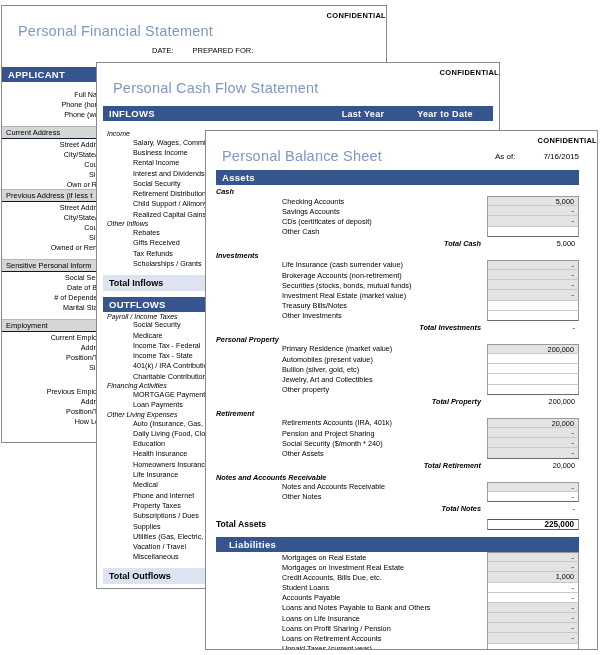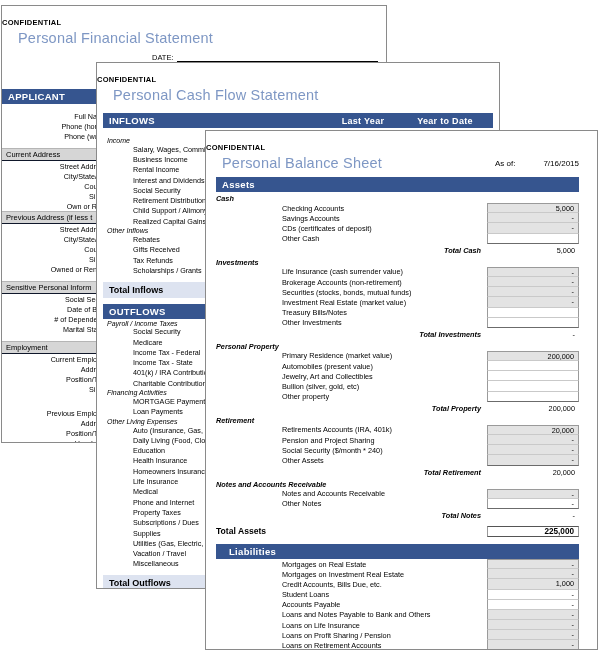--- a/index.html
+++ b/index.html
@@ -16,26 +16,26 @@
     border:1px solid #8a8a8a;
     box-sizing:border-box;
     overflow:hidden;
   }
   
   #pfs{ left:1px;  top:5px;   width:386px; height:438px; z-index:1;}
   #pcf{ left:96px; top:62px;  width:404px; height:527px; z-index:2;}
   #pbs{ left:205px;top:130px; width:393px; height:520px; z-index:3;}
 
   .confidential{
-    text-align:left;
+    text-align:right;
     font-size:7.5px;
     font-weight:bold;
     letter-spacing:.3px;
     color:#000;
-    margin-top:12px;
+    margin-top:5px;
   }
   .doc-title{
     color:#7e97c4;
     font-size:14.5px;
     font-weight:normal;
     padding-left:16px;
     margin-top:3px;
     letter-spacing:.2px;
   }
   .title-row{display:flex;align-items:flex-start;}
@@ -46,21 +46,21 @@
     gap:28px;
     font-size:8px;
     padding-right:18px;
     padding-top:7px;
     color:#000;
   }
   .asof .v{font-weight:normal;}
 
   
   .pfs-head{
-    display:flex;flex-direction:column;gap:5px;
+    display:flex;flex-direction:row;gap:16px;
     padding:6px 8px 0 150px;font-size:7.5px;
   }
   .pfs-head .fld{display:flex;align-items:flex-end;gap:3px;}
   .pfs-head .lab{white-space:nowrap;font-weight:normal;}
   .pfs-head .line{flex:1;border-bottom:1px solid #000;height:9px;}
 
   
   .band{
     background:#36558f;
     color:#ffffff;
@@ -557,25 +557,25 @@
   <div class="bgrp">Personal Property</div>
   <div class="brow grp-start">
       <span class="t">Primary Residence (market value)</span>
       <span class="v shaded">200,000</span>
     </div>
   <div class="brow">
       <span class="t">Automobiles (present value)</span>
       <span class="v"></span>
     </div>
   <div class="brow">
+      <span class="t">Bullion (silver, gold, etc)</span>
+      <span class="v"></span>
+    </div>
+  <div class="brow">
       <span class="t">Jewelry, Art and Collectibles</span>
-      <span class="v"></span>
-    </div>
-  <div class="brow">
-      <span class="t">Bullion (silver, gold, etc)</span>
       <span class="v"></span>
     </div>
   <div class="brow grp-end">
       <span class="t">Other property</span>
       <span class="v"></span>
     </div>
   <div class="subtotal">
       <span class="t">Total Property</span>
       <span class="v">200,000</span>
     </div>

